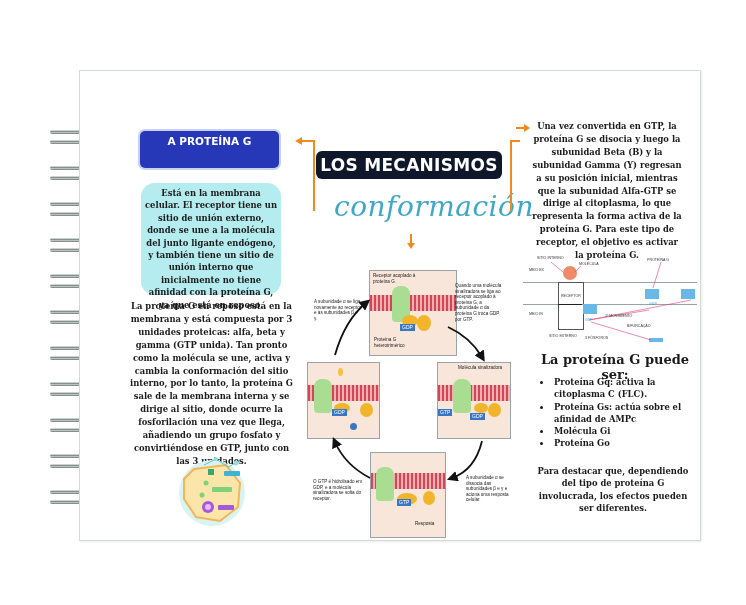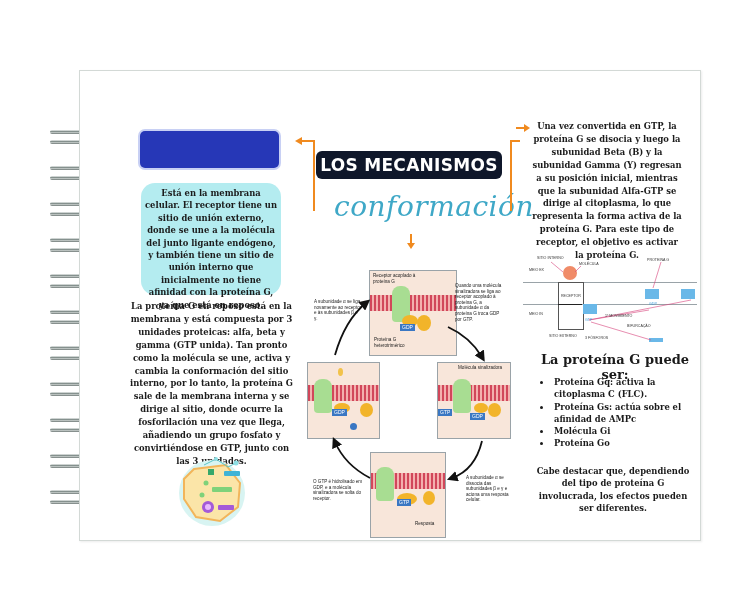--- a/index.html
+++ b/index.html
@@ -95,20 +95,21 @@
     <div class="ring" style="top: 490px;">
       <div class="wire w1"></div>
       <div class="wire w2"></div>
       <div class="cap"></div>
     </div>
   </div>
 
 <div class="page"></div>
 
 <div class="badge badge-receptores">
+  <div>A PROTEÍNA G</div>
 </div>
 
 <div class="badge title-badge">LOS MECANISMOS DE</div>
 <div class="subtitle">conformación</div>
 
 <div>
   <div class="conn" style="left:313px;top:140px;width:2px;height:71px;"></div>
   <div class="conn" style="left:301px;top:140px;width:14px;height:2px;"></div>
   <div class="arrowhead" style="left:295px;top:137px;border-top:4px solid transparent;border-bottom:4px solid transparent;border-right:7px solid #f08a1f;"></div>
 </div>
@@ -239,13 +240,13 @@
   <div class="mini" style="left:126px;top:50px;color:#3a9ad8;">GDP</div>
 </div>
 
 <div class="list-title">La proteína G puede ser:</div>
 <ul class="types">
   <li>Proteína Gq: activa la citoplasma C (FLC).</li>
   <li>Proteína Gs: actúa sobre el afinidad de AMPc</li>
   <li>Molécula Gi</li>
   <li>Proteína Go</li>
 </ul>
-<div class="closing">Cabe destacar que, dependiendo del tipo de proteína G involucrada, los efectos pueden ser diferentes.</div>
+<div class="closing">Para destacar que, dependiendo del tipo de proteína G involucrada, los efectos pueden ser diferentes.</div>
 
 </body></html>

